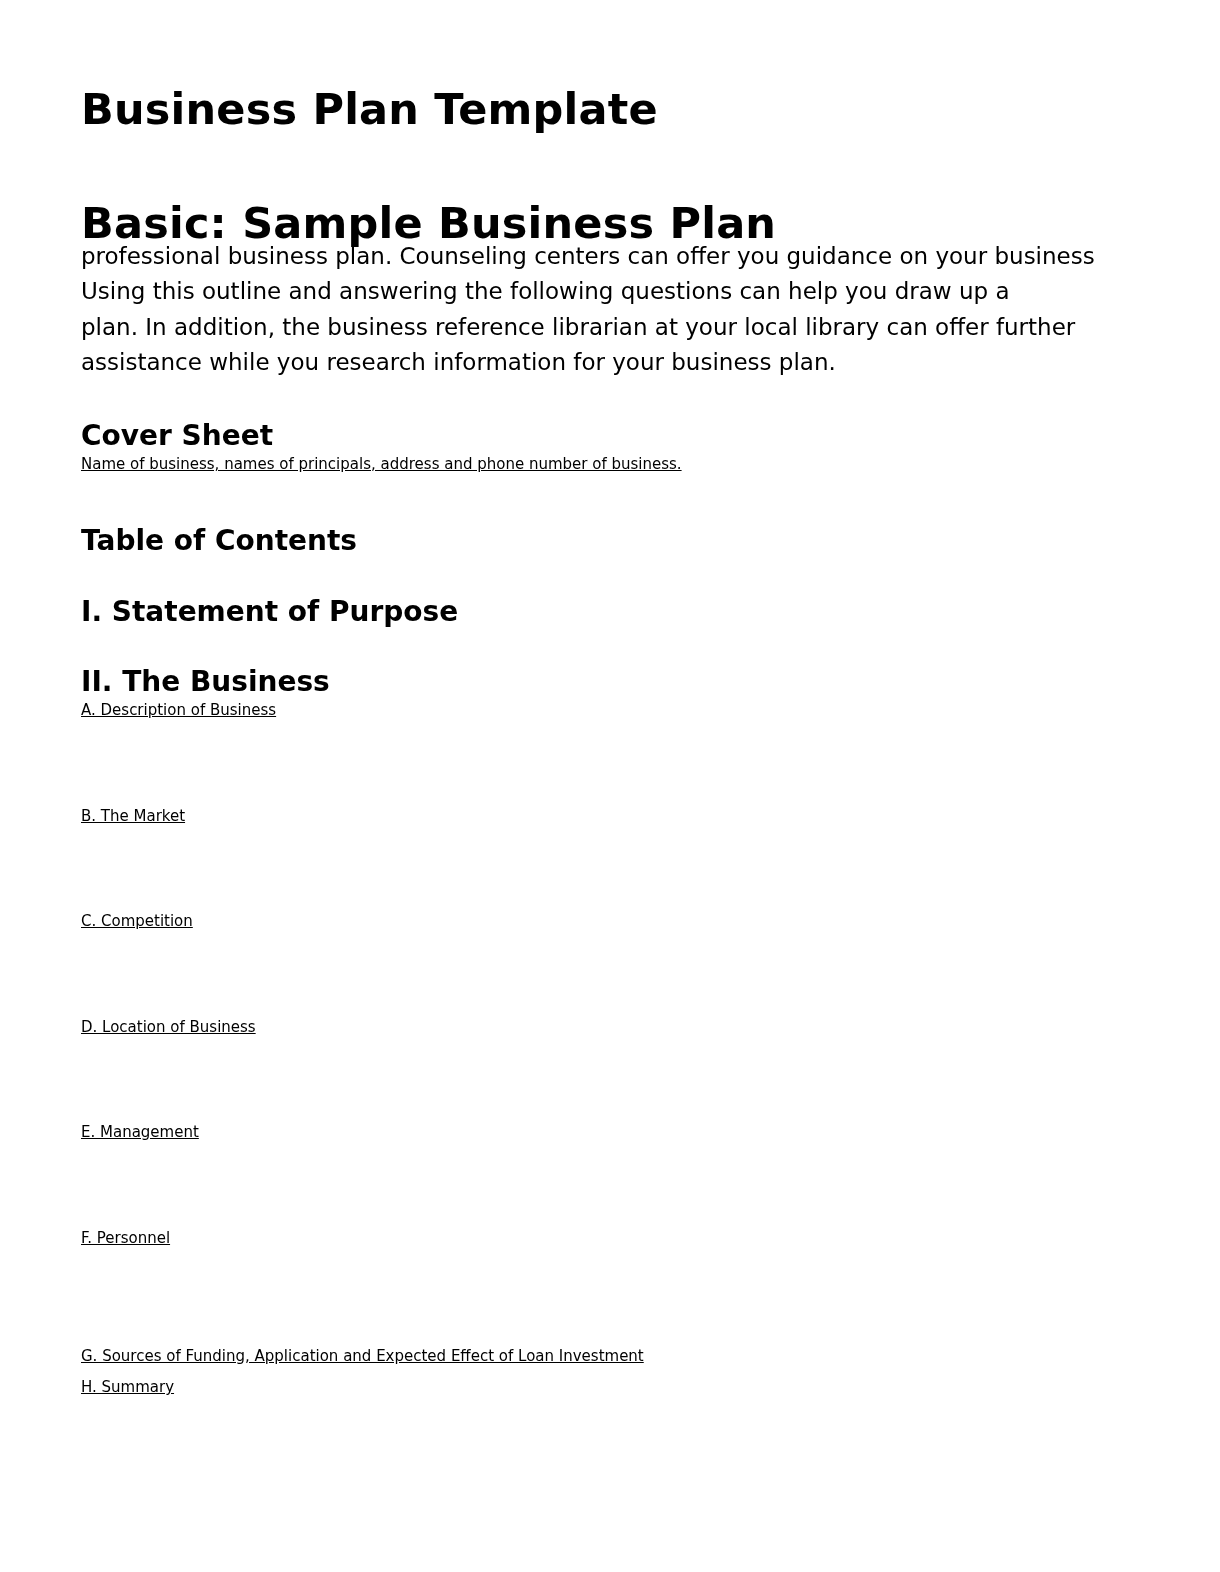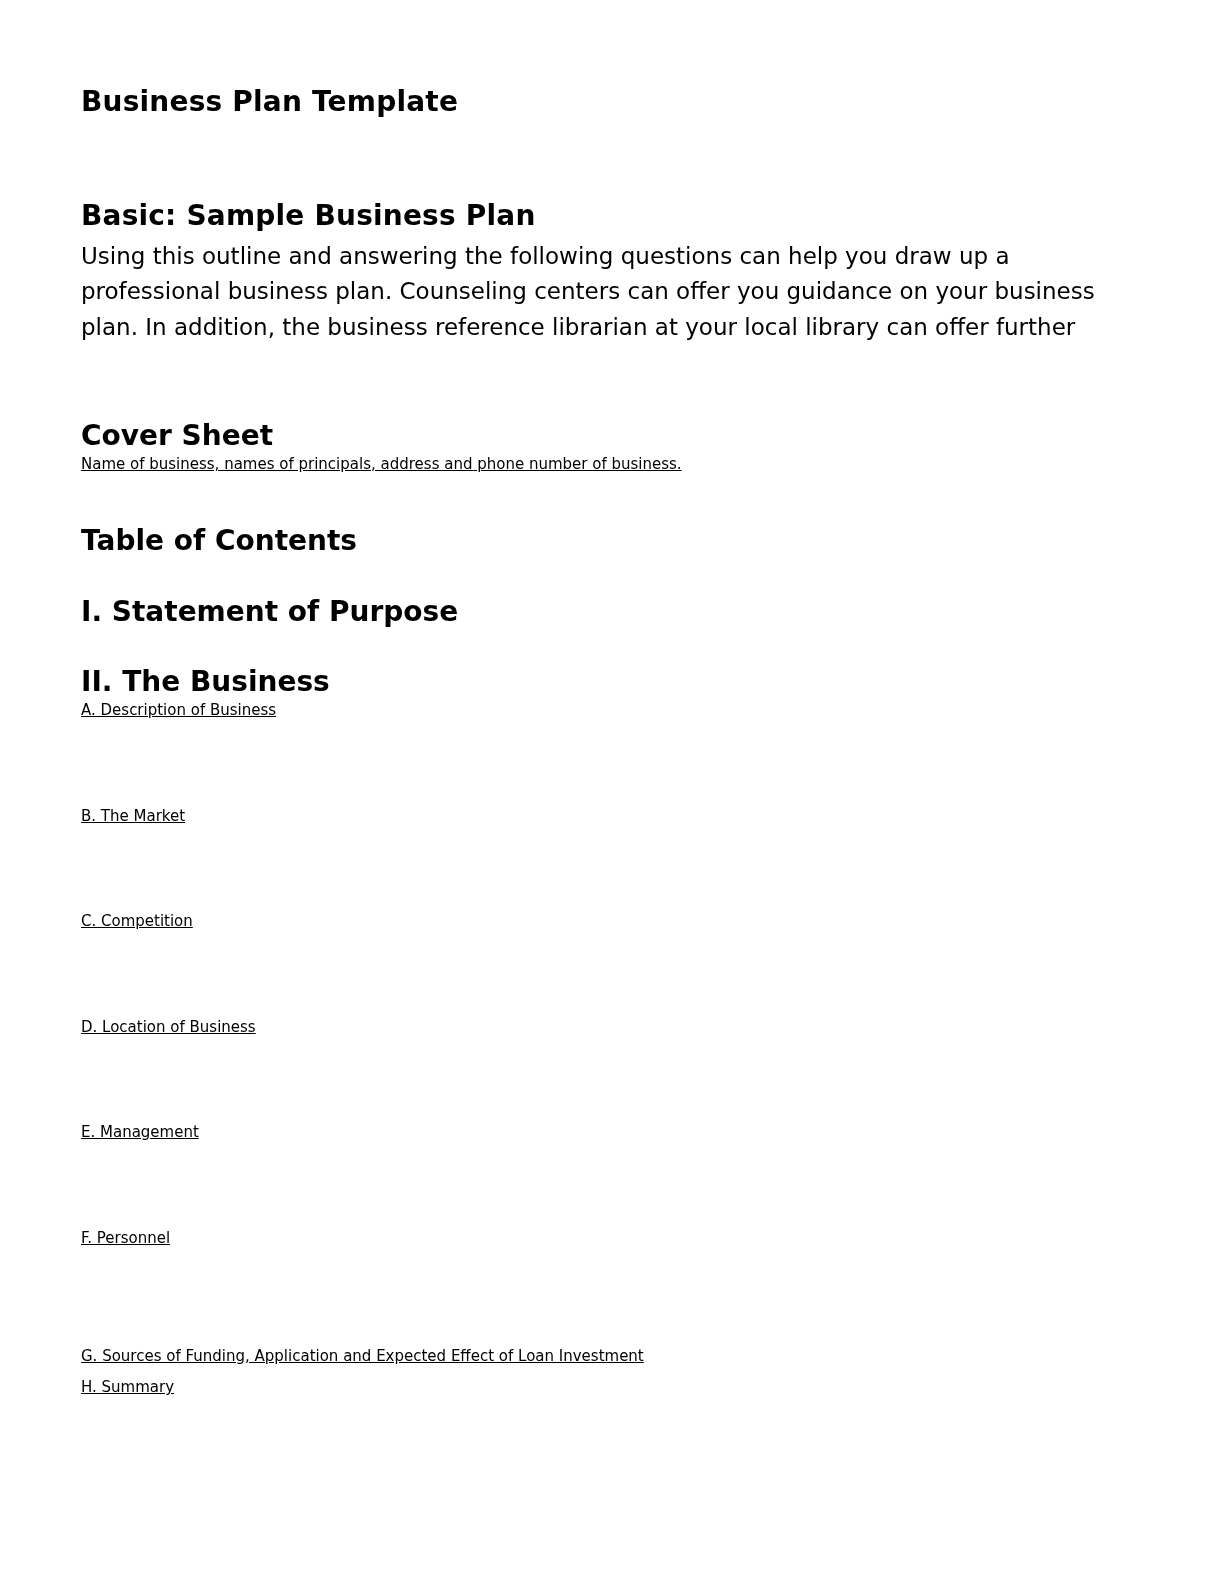--- a/index.html
+++ b/index.html
@@ -22,21 +22,21 @@
       width: 1220px;
       height: 1572px;
     }
     .abs {
       position: absolute;
       left: 81px;
       white-space: nowrap;
       margin: 0;
     }
     .title {
-      font-size: 28px;
+      font-size: 43px;
       font-weight: bold;
       letter-spacing: 0.2px;
       line-height: 1;
     }
     .body-text {
       font-size: 23px;
       line-height: 35.3px;
       white-space: normal;
       width: 1060px;
     }
@@ -53,23 +53,24 @@
   </style>
 </head>
 <body>
 
 <div class="page">
 
   <h1 class="abs title" style="top:88px;">Business Plan Template</h1>
   <h2 class="abs title" style="top:164px;margin-top:38px;">Basic: Sample Business Plan</h2>
 
   <div class="abs body-text" style="top:239px;">
+    <div>professional business plan. Counseling centers can offer you guidance on your business</div>
     <div>Using this outline and answering the following questions can help you draw up a</div>
-    <div>professional business plan. Counseling centers can offer you guidance on your business</div>
     <div>plan. In addition, the business reference librarian at your local library can offer further</div>
+    <div>assistance while you research information for your business plan.</div>
   </div>
 
   <div class="abs heading" style="top:422px;">Cover Sheet</div>
   <div class="abs item" style="top:457px;">Name of business, names of principals, address and phone number of business.</div>
 
   <div class="abs heading" style="top:527px;">Table of Contents</div>
 
   <div class="abs heading" style="top:598px;">I. Statement of Purpose</div>
 
   <div class="abs heading" style="top:668px;">II. The Business</div>

